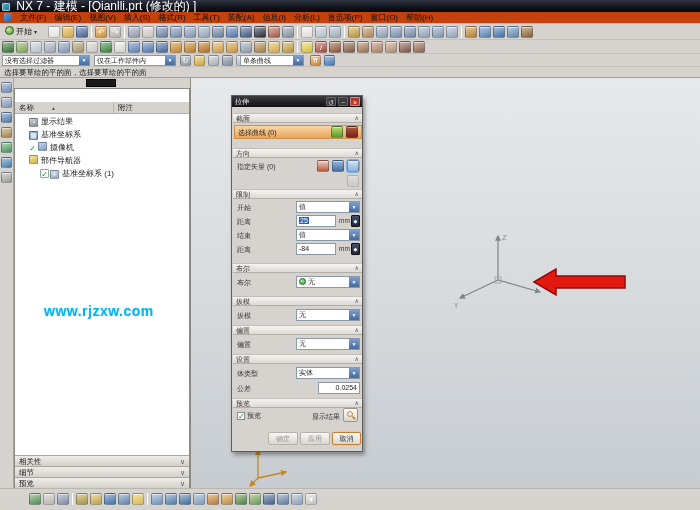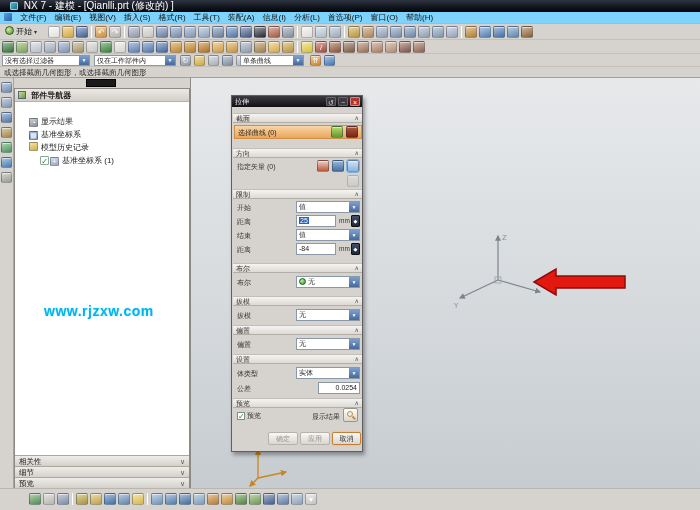--- a/index.html
+++ b/index.html
@@ -1,23 +1,23 @@
 <!DOCTYPE html>
 <html><head>
 <meta charset="utf-8">
 <style>
   * { margin:0; padding:0; box-sizing:border-box; }
   html,body { width:700px; height:510px; overflow:hidden; }
   body { font-family:"Liberation Sans","DejaVu Sans",sans-serif; background:#d6d3ce; position:relative; }
   .abs { position:absolute; }
 
   
-  #titlebar { left:0; top:0; width:700px; height:12px; background:linear-gradient(180deg,#2e3442 0%,#11141c 60%,#05070c 100%); color:#fff; font-size:10px; line-height:12px; padding-left:10px; white-space:nowrap; }
+  #titlebar { left:0; top:0; width:700px; height:12px; background:linear-gradient(180deg,#2e3442 0%,#11141c 60%,#05070c 100%); color:#fff; font-size:12px; line-height:12px; padding-left:2px; white-space:nowrap; }
   #titlebar .app-ico { display:inline-block; width:8px; height:8px; background:linear-gradient(135deg,#49b8c8,#1f6f8e); border:1px solid #9cd; vertical-align:-1px; margin-right:3px; border-radius:1px; }
-  #menubar { left:0; top:12px; width:700px; height:12px; background:#7dd3fc; border-bottom:1px solid #b9b6b0; font-size:8px; line-height:12px; white-space:nowrap; padding-left:2px; }
+  #menubar { left:0; top:12px; width:700px; height:12px; background:#c2410c; border-bottom:1px solid #b9b6b0; font-size:8px; line-height:12px; white-space:nowrap; padding-left:2px; }
   .menu-item { display:inline-block; padding:0 4px; color:#111; }
   #menubar .menu-ico { display:inline-block; width:8px; height:8px; background:linear-gradient(135deg,#5aa0e0,#2a5fa0); border-radius:1px; vertical-align:-1px; margin:0 2px; }
 
   
   .toolbar { left:0; width:700px; background:#d6d3ce; white-space:nowrap; overflow:hidden; }
   #toolbar1 { top:24px; height:16px; border-bottom:1px solid #c4c1bb; padding:1px 0 0 1px; }
   #toolbar2 { top:40px; height:14px; border-bottom:1px solid #c4c1bb; padding:0 0 0 1px; }
   .tbicon { display:inline-block; width:12px; height:12px; margin:1px; border-radius:2px; border:1px solid rgba(40,50,70,.35); box-shadow:inset 0 1px 0 rgba(255,255,255,.55); font-size:8px; line-height:11px; text-align:center; color:#fff; vertical-align:top; }
   .tbsep { display:inline-block; width:1px; height:12px; background:#a7a49e; border-right:1px solid #fff; margin:1px 2px; vertical-align:top; }
   #start-button { display:inline-block; height:13px; margin:0 3px 0 1px; padding:0 3px; font-size:8px; line-height:13px; color:#111; vertical-align:top; }
@@ -129,38 +129,41 @@
   </span>
   <span><span class="mini-icon" style="left: 180px; background: linear-gradient(160deg, rgba(255, 255, 255, 0.55), rgba(0, 0, 0, 0.08)), rgb(154, 164, 174);">↻</span><span class="mini-icon" style="left: 194px; background: linear-gradient(160deg, rgba(255, 255, 255, 0.55), rgba(0, 0, 0, 0.08)), rgb(224, 184, 72);"></span><span class="mini-icon" style="left: 208px; background: linear-gradient(160deg, rgba(255, 255, 255, 0.55), rgba(0, 0, 0, 0.08)), rgb(184, 188, 196);"></span><span class="mini-icon" style="left: 222px; background: linear-gradient(160deg, rgba(255, 255, 255, 0.55), rgba(0, 0, 0, 0.08)), rgb(136, 152, 168);"></span><span class="mini-icon" style="left: 236px; background: linear-gradient(160deg, rgba(255, 255, 255, 0.55), rgba(0, 0, 0, 0.08)), rgb(192, 196, 202);">⌒</span><span class="mini-icon" style="left: 250px; background: linear-gradient(160deg, rgba(255, 255, 255, 0.55), rgba(0, 0, 0, 0.08)), rgb(192, 196, 202);">⌒</span><span class="mini-icon" style="left: 264px; background: linear-gradient(160deg, rgba(255, 255, 255, 0.55), rgba(0, 0, 0, 0.08)), rgb(236, 234, 230);"></span></span>
   <span class="dd" style="left:240px;width:64px;">
     <span>单条曲线</span>
     <span class="dd-arrow">▼</span>
   </span>
   <span><span class="mini-icon" style="left: 310px; background: linear-gradient(160deg, rgba(255, 255, 255, 0.55), rgba(0, 0, 0, 0.08)), rgb(224, 144, 48);">⇈</span><span class="mini-icon" style="left: 324px; background: linear-gradient(160deg, rgba(255, 255, 255, 0.55), rgba(0, 0, 0, 0.08)), rgb(74, 128, 192);"></span></span>
 </div>
 
 <div class="abs" id="promptbar">
-  <span>或选择截面几何图形，或选择截面几何图形</span>
+  <span>选择要草绘的平的面，选择要草绘的平的面</span>
 </div>
 
 <div class="abs" id="resstrip">
   <span><span class="tbicon" style="background: linear-gradient(160deg, rgba(255, 255, 255, 0.55), rgba(0, 0, 0, 0.08)), rgb(122, 148, 184);"></span><span class="tbicon" style="background: linear-gradient(160deg, rgba(255, 255, 255, 0.55), rgba(0, 0, 0, 0.08)), rgb(138, 160, 192);"></span><span class="tbicon" style="background: linear-gradient(160deg, rgba(255, 255, 255, 0.55), rgba(0, 0, 0, 0.08)), rgb(90, 128, 176);"></span><span class="tbicon" style="background: linear-gradient(160deg, rgba(255, 255, 255, 0.55), rgba(0, 0, 0, 0.08)), rgb(176, 144, 80);"></span><span class="tbicon" style="background: linear-gradient(160deg, rgba(255, 255, 255, 0.55), rgba(0, 0, 0, 0.08)), rgb(80, 160, 96);"></span><span class="tbicon" style="background: linear-gradient(160deg, rgba(255, 255, 255, 0.55), rgba(0, 0, 0, 0.08)), rgb(72, 136, 192);"></span><span class="tbicon" style="background: linear-gradient(160deg, rgba(255, 255, 255, 0.55), rgba(0, 0, 0, 0.08)), rgb(168, 168, 160);"></span></span>
 </div>
 
 <div class="abs" id="panel-grip"></div>
 
 <div class="abs" id="navigator">
-  <div id="nav-title">
-    <span class="nv-ico"></span>
-    <span>部件导航器</span>
+  <div id="nav-cols">
+    <span class="col-name">名称</span>
+    <span class="sort">▲</span>
+    <span class="col-sep"></span>
+    <span class="col-comment">附注</span>
   </div>
   <div id="nav-tree">
       <div class="tree-row" style="padding-left: 4px;"><span class="exp"></span><span class="t-ico" style="background: linear-gradient(160deg, rgba(255, 255, 255, 0.5), rgba(0, 0, 0, 0.1)), rgb(154, 160, 168);">◔</span><span>显示结果</span></div>
       <div class="tree-row" style="padding-left: 4px;"><span class="exp"></span><span class="t-ico" style="background: linear-gradient(160deg, rgba(255, 255, 255, 0.5), rgba(0, 0, 0, 0.1)), rgb(91, 133, 192);">▦</span><span>基准坐标系</span></div>
-      <div class="tree-row" style="padding-left: 4px;"><span class="exp"></span><span class="t-ico" style="background: linear-gradient(160deg, rgba(255, 255, 255, 0.5), rgba(0, 0, 0, 0.1)), rgb(236, 198, 78);"></span><span>模型历史记录</span></div>
+      <div class="tree-row" style="padding-left: 4px;"><span class="exp"></span><span class="chk">✓</span><span class="t-ico" style="background: linear-gradient(160deg, rgba(255, 255, 255, 0.5), rgba(0, 0, 0, 0.1)), rgb(143, 176, 216);"></span><span>摄像机</span></div>
+      <div class="tree-row" style="padding-left: 4px;"><span class="exp"></span><span class="t-ico" style="background: linear-gradient(160deg, rgba(255, 255, 255, 0.5), rgba(0, 0, 0, 0.1)), rgb(236, 198, 78);"></span><span>部件导航器</span></div>
       <div class="tree-row" style="padding-left: 16px;"><span class="exp"></span><span class="chk chkbox">✓</span><span class="t-ico" style="background: linear-gradient(160deg, rgba(255, 255, 255, 0.5), rgba(0, 0, 0, 0.1)), rgb(174, 188, 216);">+</span><span>基准坐标系 (1)</span></div>
     </div>
   <div id="nav-splitter"></div>
   <div>
       <div class="nav-bar" style="top: 366px;"><span>相关性</span><span class="chev">∨</span></div>
       <div class="nav-bar" style="top: 377px;"><span>细节</span><span class="chev">∨</span></div>
       <div class="nav-bar" style="top: 388px;"><span>预览</span><span class="chev">∨</span></div>
     </div>
 </div>
 

